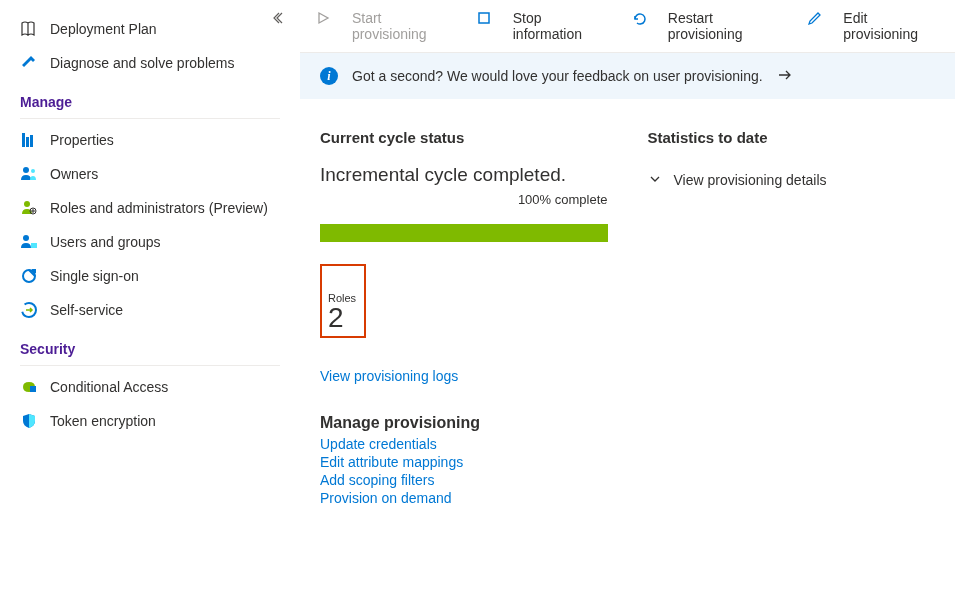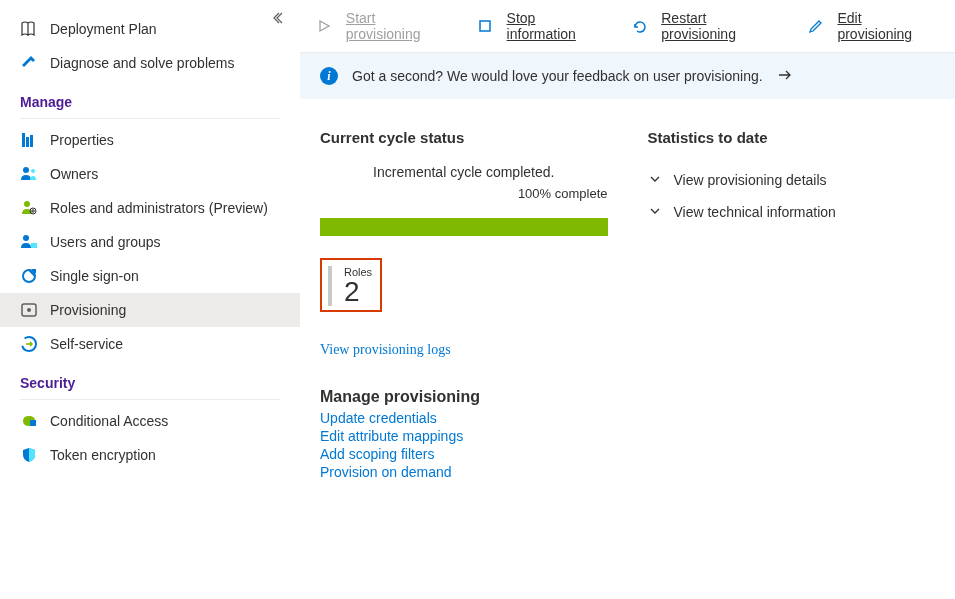--- a/index.html
+++ b/index.html
@@ -10,46 +10,46 @@
     .collapse-btn { position: absolute; right: 12px; top: 10px; cursor: pointer; color: #605e5c; }
     .nav-item { display: flex; align-items: center; padding: 8px 20px; cursor: pointer; gap: 12px; font-size: 14px; }
     .nav-item.selected { background: #edebe9; }
     .nav-icon { width: 18px; height: 18px; display: inline-flex; align-items: center; justify-content: center; flex-shrink: 0; }
     .section-header { font-size: 14px; font-weight: 600; color: #4c1d95; padding: 14px 20px 6px; }
     .section-divider { border: none; border-top: 1px solid #edebe9; margin: 2px 20px 4px; }
     
     
     .main { flex: 1; padding: 0; }
     .toolbar { display: flex; gap: 24px; padding: 10px 16px; border-bottom: 1px solid #edebe9; }
-    .toolbar-btn { display: flex; align-items: center; gap: 14px; cursor: pointer; font-size: 14px; color: #323130; text-decoration: underline; }
+    .toolbar-btn { display: flex; align-items: flex-start; gap: 21px; cursor: pointer; font-size: 14px; color: #323130; }
     .toolbar-btn.disabled { color: #a19f9d; cursor: default; }
     .toolbar-icon { width: 16px; height: 16px; display: inline-flex; align-items: center; justify-content: center; }
     
     .feedback-banner { background: #eff6fc; padding: 14px 20px; margin: 0; display: flex; align-items: center; gap: 14px; font-size: 14px; }
     .info-icon { width: 18px; height: 18px; border-radius: 50%; background: #0078d4; color: #fff; display: inline-flex; align-items: center; justify-content: center; font-size: 12px; font-weight: bold; font-style: italic; font-family: Georgia, serif; flex-shrink: 0; }
     
     .content-columns { display: flex; padding: 30px 20px 20px; gap: 40px; }
     .col-left { flex: 1; max-width: 340px; }
     .col-right { flex: 1; }
     
     h2 { font-size: 15px; font-weight: 700; margin-bottom: 18px; color: #323130; }
     h3 { font-size: 16px; font-weight: 700; margin-bottom: 4px; color: #323130; }
     
-    .status-text { font-size: 14px; margin-bottom: 6px; text-align: center; }
+    .status-text { font-size: 19px; margin-bottom: 6px; }
     .progress-label { font-size: 13px; text-align: right; margin-bottom: 17px; }
     .progress-bar { height: 18px; background: #7fba00; width: 100%; }
     
-    .stat-card { border: 2px solid #d83b01; padding: 6px 8px 4px 6px; margin-top: 22px; display: inline-flex; align-items: stretch; gap: 12px; }
+    .stat-card { border: 2px solid #d83b01; padding: 6px 8px 4px 6px; margin-top: 22px; display: inline-flex; align-items: stretch; gap: 20px; flex-direction: column; }
     .stat-card .bar { width: 4px; background: #c8c8c8; }
     .stat-card .body { display: flex; flex-direction: column; }
     .stat-card .label { font-size: 11px; color: #323130; }
     .stat-card .value { font-size: 28px; font-weight: 400; line-height: 1; }
     
     .link { color: #0078d4; cursor: pointer; font-size: 14px; display: block; margin-top: 2px; }
-    .link.mt { margin-top: 30px; margin-bottom: 30px; font-family: Liberation Serif, serif; }
+    .link.mt { margin-top: 30px; margin-bottom: 30px; }
     
     .expand-row { display: flex; gap: 12px; padding: 8px 0; cursor: pointer; font-size: 14px; }
     .chevron { width: 14px; height: 14px; display: inline-flex; }
   </style>
 </head>
 <body>
 
 <div class="sidebar">
   <div class="collapse-btn">
     <svg width="16" height="16" viewBox="0 0 16 16">
@@ -121,29 +121,20 @@
   </div>
   <div class="nav-item">
     <span class="nav-icon">
         <svg width="18" height="18" viewBox="0 0 18 18">
           <circle cx="9" cy="9" r="6" fill="none" stroke="#0078d4" stroke-width="2"></circle>
           <path d="M9 3 L15 9" stroke="#0078d4" stroke-width="2"></path>
           <path d="M12 3 L15 3 L15 6" stroke="#0078d4" stroke-width="2" fill="none"></path>
         </svg>
       </span>
     <span>Single sign-on</span>
-  </div>
-  <div class="nav-item selected">
-    <span class="nav-icon">
-        <svg width="18" height="18" viewBox="0 0 18 18">
-          <rect x="2" y="3" width="14" height="12" rx="2" fill="none" stroke="#605e5c" stroke-width="1.5"></rect>
-          <circle cx="9" cy="9" r="2" fill="#605e5c"></circle>
-        </svg>
-      </span>
-    <span>Provisioning</span>
   </div>
   <div class="nav-item">
     <span class="nav-icon">
         <svg width="18" height="18" viewBox="0 0 18 18">
           <circle cx="9" cy="9" r="7" fill="none" stroke="#0078d4" stroke-width="2" stroke-dasharray="20 8"></circle>
           <path d="M6 9 L12 9 M10 7 L12 9 L10 11" stroke="#7fba00" stroke-width="1.5" fill="none"></path>
         </svg>
       </span>
     <span>Self-service</span>
   </div>
@@ -243,23 +234,15 @@
     <div class="col-right">
       <h2>Statistics to date</h2>
       <div class="expand-row">
         <span class="chevron">
             <svg width="14" height="14" viewBox="0 0 14 14">
               <path d="M3 5 L7 9 L11 5" stroke="#323130" stroke-width="1.3" fill="none"></path>
             </svg>
           </span>
         <span>View provisioning details</span>
       </div>
-      <div class="expand-row">
-        <span class="chevron">
-            <svg width="14" height="14" viewBox="0 0 14 14">
-              <path d="M3 5 L7 9 L11 5" stroke="#323130" stroke-width="1.3" fill="none"></path>
-            </svg>
-          </span>
-        <span>View technical information</span>
-      </div>
     </div>
   </div>
 </div>
 
 </body></html>

